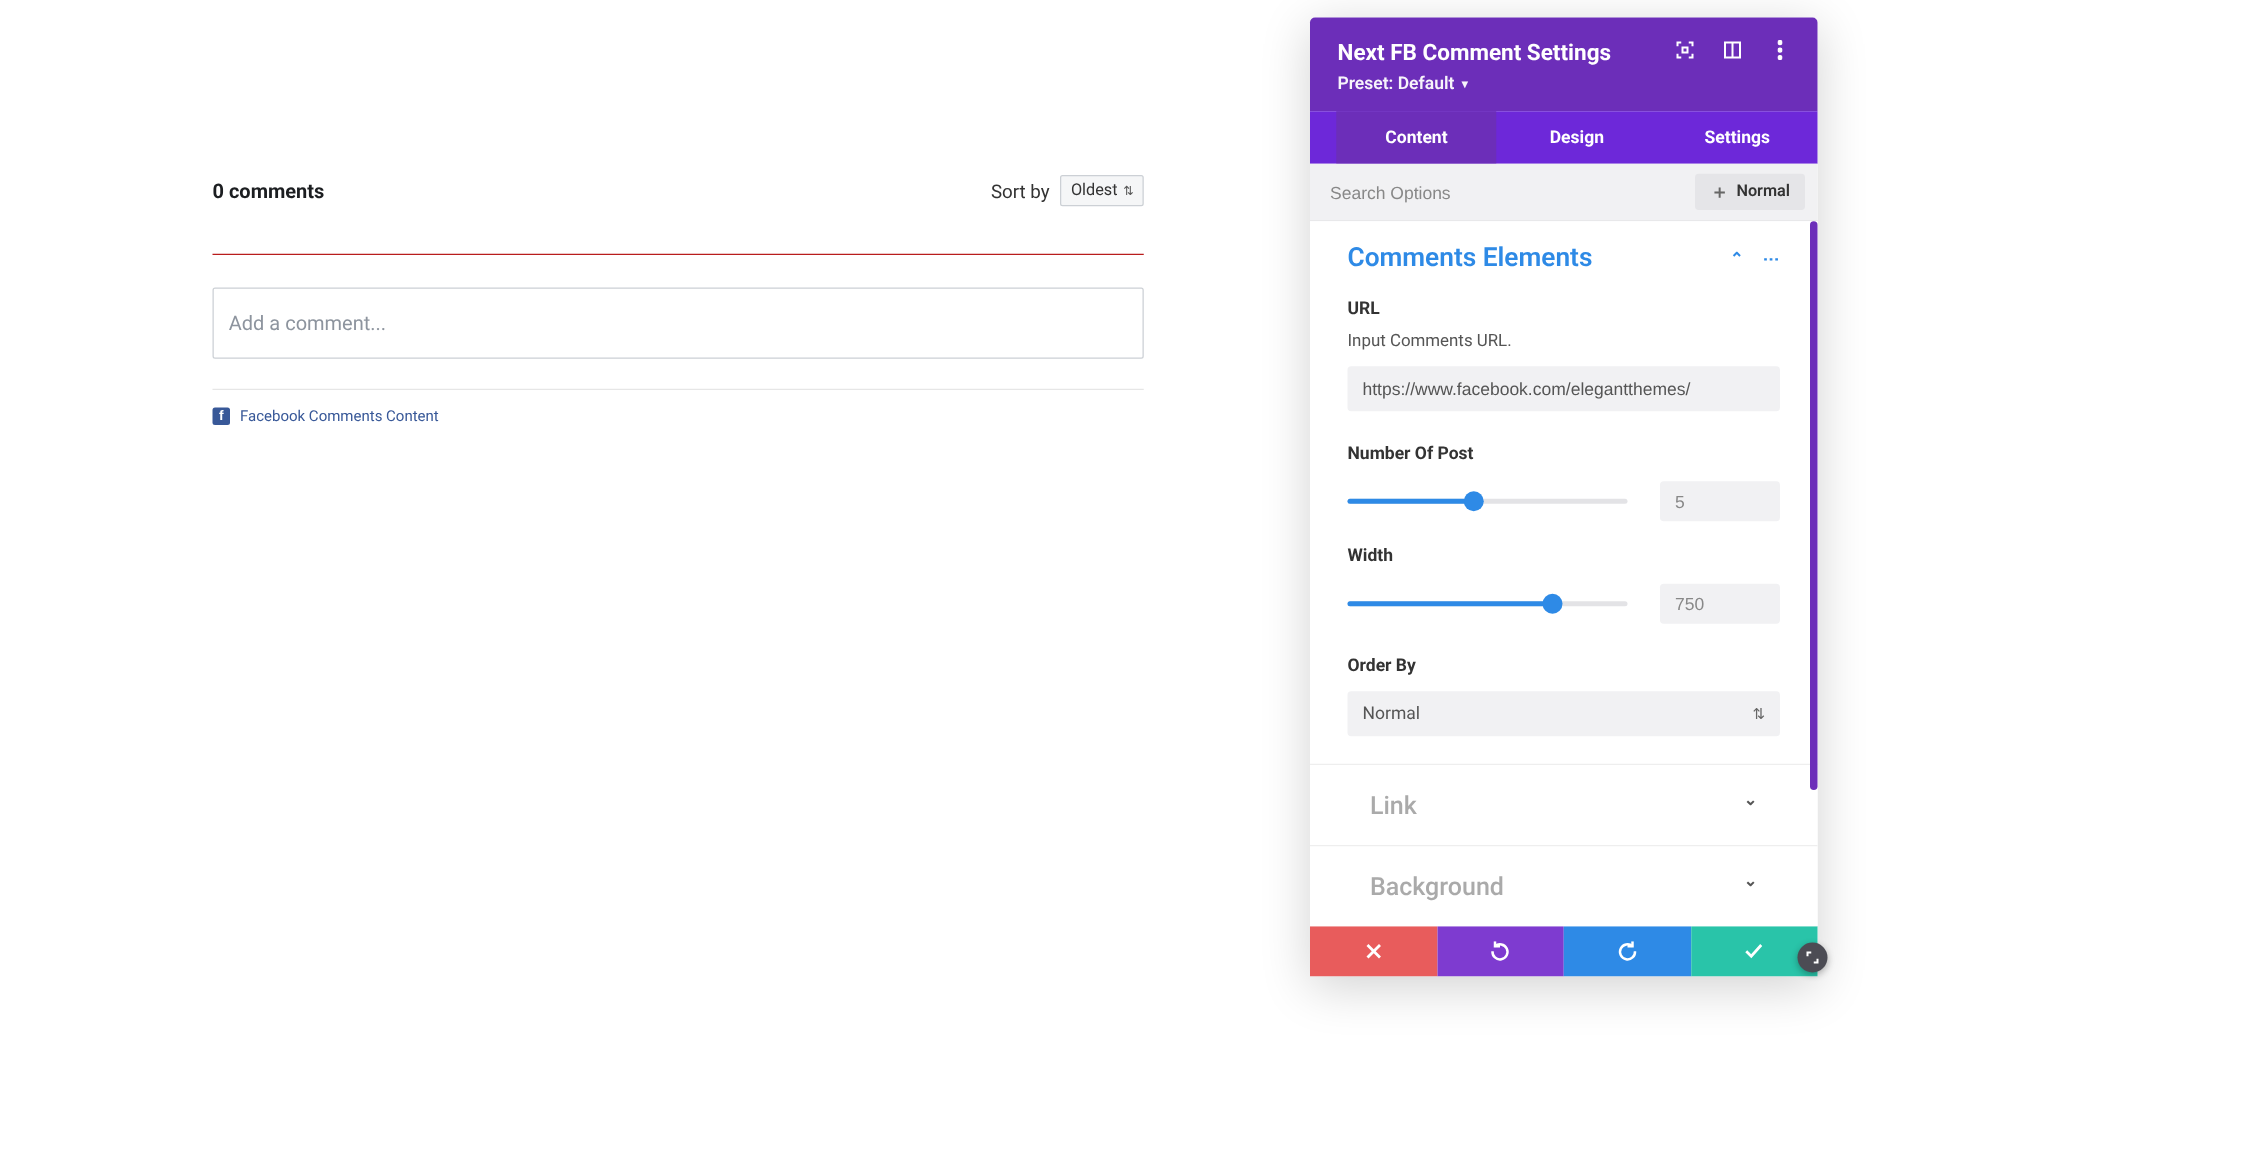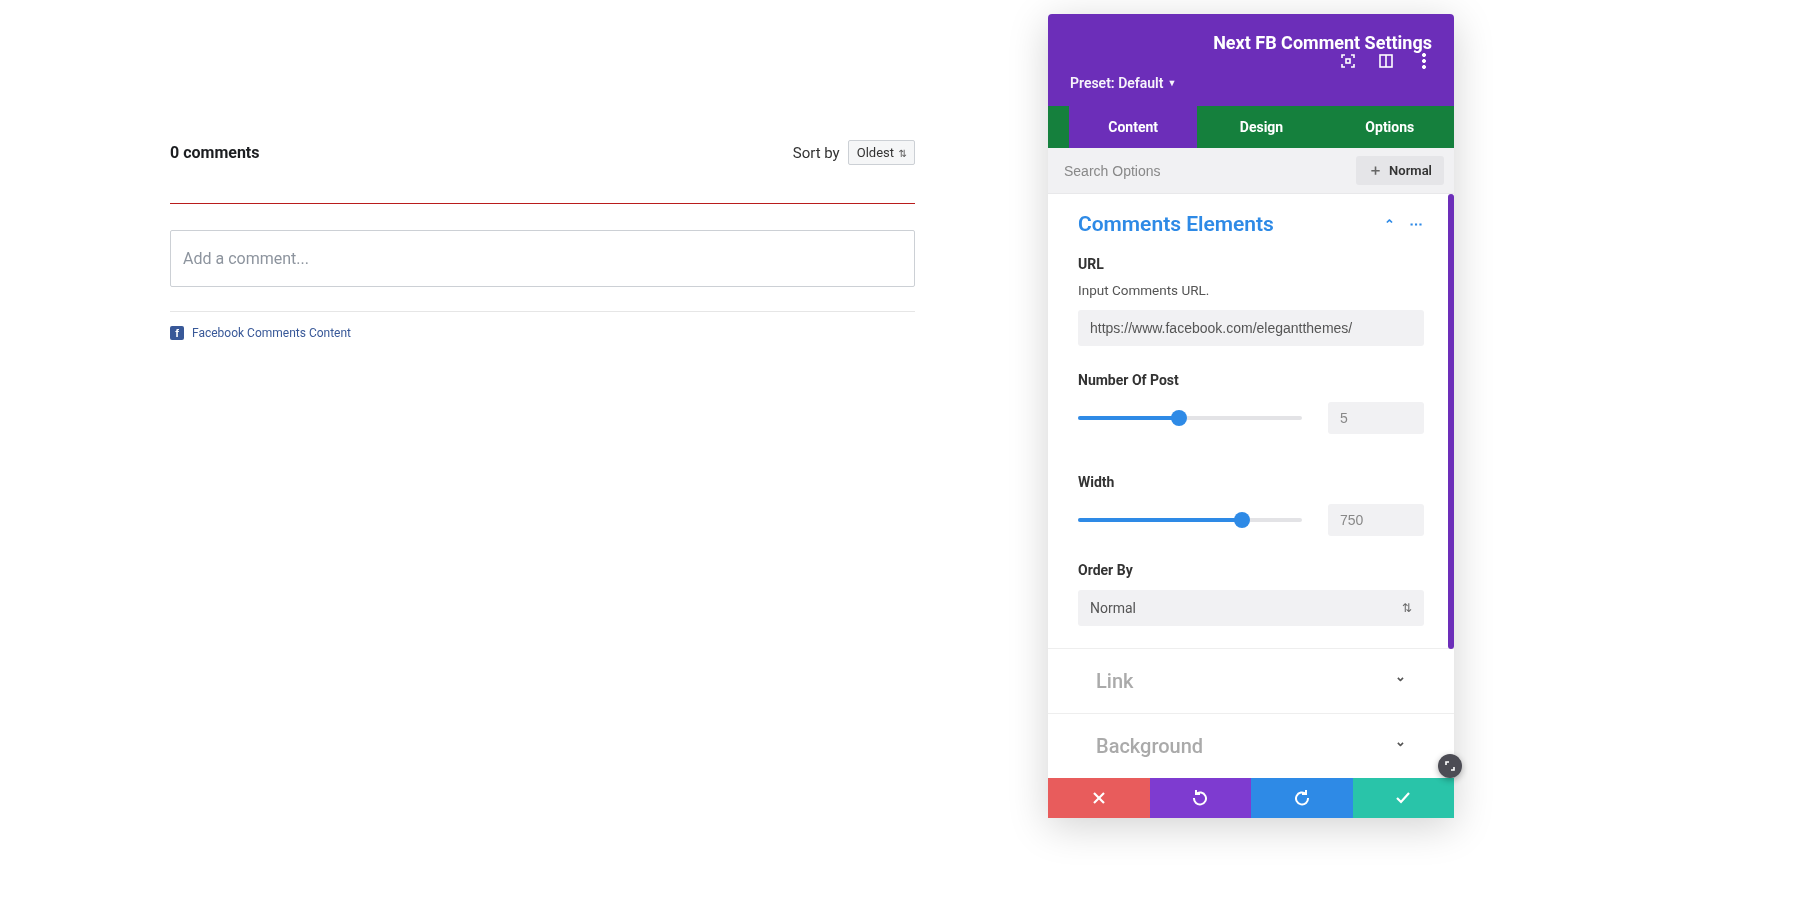--- a/index.html
+++ b/index.html
@@ -105,34 +105,33 @@
       background: #fff;
     }
     .panel-header {
       background: #6C2EB9;
       color: #fff;
       padding: 18px 22px 14px 22px;
       border-radius: 4px 4px 0 0;
     }
     .panel-header-row {
       display: flex;
-      align-items: flex-end;
+      align-items: flex-start;
       justify-content: space-between;
-      flex-direction: column;
     }
     .panel-title { font-size: 18px; font-weight: 700; }
     .header-icons { display: flex; gap: 22px; align-items: center; }
     .hicon { width: 16px; height: 16px; display: inline-flex; align-items: center; justify-content: center; cursor: pointer; }
     .hicon svg { stroke: #fff; fill: none; }
     .preset-row { margin-top: 6px; font-size: 14px; font-weight: 600; opacity: 0.95; cursor: pointer; display: inline-flex; align-items: center; gap: 4px;}
     .preset-caret { font-size: 9px; }
 
     .tabs {
       display: flex;
-      background: #15803d;
+      background: #6d28d9;
       padding-left: 21px;
     }
     .tab {
       flex: 1;
       text-align: center;
       padding: 13px 0;
       font-size: 14px;
       font-weight: 700;
       color: #fff;
       cursor: pointer;
@@ -364,21 +363,21 @@
     </div>
     <div class="preset-row">
       <span>Preset: Default</span>
       <span class="preset-caret">▼</span>
     </div>
   </div>
 
   <div class="tabs">
     <div class="tab active">Content</div>
     <div class="tab">Design</div>
-    <div class="tab">Options</div>
+    <div class="tab">Settings</div>
   </div>
 
   <div class="search-row">
     <input class="search-input" placeholder="Search Options" style="">
     <div class="filter-btn">
       <span class="plus">＋</span>
       <span>Normal</span>
     </div>
   </div>
 
@@ -399,21 +398,21 @@
 
       <div class="lbl" style="margin-top:26px">Number Of Post</div>
       <div class="slider-row">
         <div class="slider-track">
           <div class="slider-fill" id="nop-fill" style="width: 45%;"></div>
           <div class="slider-thumb" id="nop-thumb" style="left: 45%;"></div>
         </div>
         <input class="slider-val" value="5" style="">
       </div>
 
-      <div class="lbl" style="margin-top:40px">Width</div>
+      <div class="lbl" style="margin-top:20px">Width</div>
       <div class="slider-row">
         <div class="slider-track">
           <div class="slider-fill" id="w-fill" style="width: 73%;"></div>
           <div class="slider-thumb" id="w-thumb" style="left: 73%;"></div>
         </div>
         <input class="slider-val" value="750" style="">
       </div>
 
       <div class="lbl" style="margin-top:26px">Order By</div>
       <div class="select-box">

